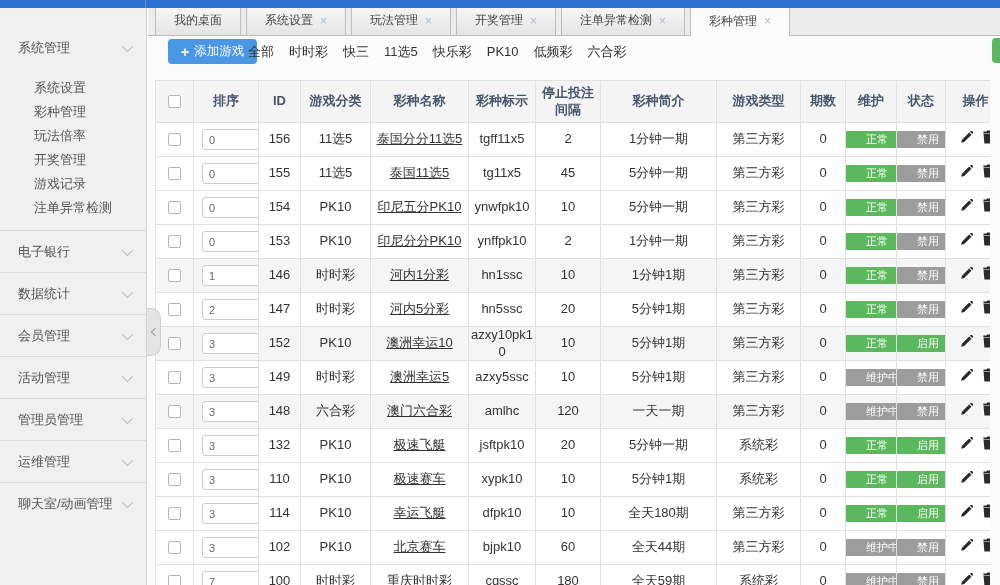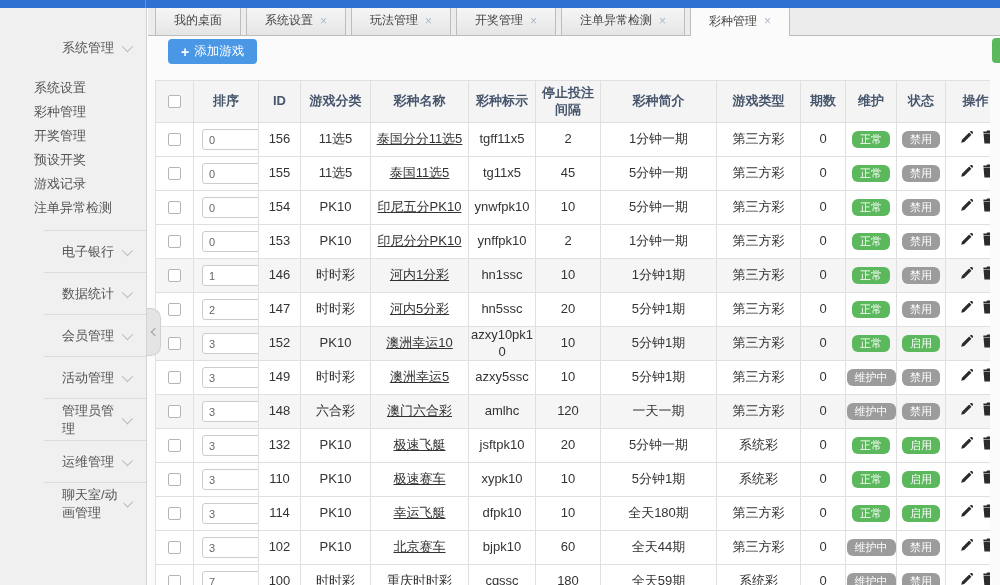--- a/index.html
+++ b/index.html
@@ -7,21 +7,21 @@
     width:1000px;height:585px;overflow:hidden;position:relative;
     font-family:"Liberation Sans","DejaVu Sans",sans-serif;
     background:#fff;-webkit-font-smoothing:antialiased;
   }
   
   .topbar{height:8px;background:#2f71d2;position:relative;}
   .topbar .seam{position:absolute;left:145px;top:0;bottom:0;width:1px;background:rgba(255,255,255,.25);}
   .app{position:relative;height:577px;}
   
   .sidebar{position:absolute;left:0;top:0;width:147px;height:100%;background:#f0f0f0;border-right:1px solid #d2d2d2;padding-top:20px;box-sizing:border-box;}
-  .sgroup{height:42px;display:flex;align-items:center;padding:0 16px 0 18px;font-size:13px;color:#555;cursor:pointer;border-top:1px solid #dcdcdc;box-sizing:border-box;margin-left:44px;}
+  .sgroup{height:42px;display:flex;align-items:center;padding:0 16px 0 18px;font-size:13px;color:#555;cursor:pointer;border-top:1px solid #dcdcdc;box-sizing:border-box;}
   .sgroup.first{border-top:none;height:40px;}
   .chev{margin-left:auto;width:7px;height:7px;border-right:1px solid #b9b9b9;border-bottom:1px solid #b9b9b9;transform:rotate(45deg) translateY(-2px);}
   .ssub{padding:8px 0 10px 0;}
   .sitem{height:24px;line-height:24px;padding-left:34px;font-size:13px;color:#555;cursor:pointer;}
   
   .handle{position:absolute;left:147px;top:300px;width:13px;height:46px;background:#e4e4e4;border:1px solid #d0d0d0;border-left:none;border-radius:0 10px 10px 0;display:flex;align-items:center;justify-content:center;z-index:6;cursor:pointer;}
   .handle .arrow{width:5px;height:5px;border-left:1px solid #9a9a9a;border-bottom:1px solid #9a9a9a;transform:rotate(45deg);margin-left:2px;}
   
   .content{position:absolute;left:148px;top:0;right:0;bottom:0;background:#fbfbfb;overflow:hidden;}
   
@@ -41,21 +41,21 @@
   table{border-collapse:collapse;table-layout:fixed;width:850px;font-size:13px;color:#333;}
   th,td{border:1px solid #e0e0e0;text-align:center;padding:0;overflow:hidden;}
   thead th{background:#f4f4f4;color:#47566c;font-weight:bold;height:41px;font-size:13px;line-height:1.3;}
   tbody td{height:33px;line-height:1.25;}
   tr.shaded td{background:#f5f5f5;}
   .cb{appearance:none;-webkit-appearance:none;width:13px;height:13px;border:1px solid #b5b5b5;border-radius:2px;background:#fff;vertical-align:middle;margin:0;cursor:pointer;}
   .tl{text-align:left;padding-left:8px;}
   .sortin{width:50px;height:19px;border:1px solid #ccc;border-radius:3px;font-size:11px;padding:0 0 0 6px;color:#666;background:#fff;font-family:inherit;}
   .lnk{color:#333;text-decoration:underline;cursor:pointer;}
   .code{word-break:break-all;}
-  .badge{display:inline-block;padding:2px 8px;border-radius:6px;color:#fff;font-size:11px;line-height:1.25;cursor:pointer;white-space:nowrap;font-family:Liberation Serif, serif;}
+  .badge{display:inline-block;padding:2px 20px;border-radius:1px;color:#fff;font-size:11px;line-height:1.25;cursor:pointer;white-space:nowrap;font-family:Liberation Serif, serif;}
   .bg-green{background:#5cb85c;}
   .bg-gray{background:#9c9c9c;}
   .ops{text-align:left;padding-left:14px;white-space:nowrap;}
   .icon{display:inline-block;vertical-align:middle;cursor:pointer;}
   .icon + .icon{margin-left:10px;}
 </style>
 </head>
 <body>
 
 <div class="topbar">
@@ -65,22 +65,22 @@
 <div class="app">
   <aside class="sidebar">
     <div>
         <div class="sgroup first">
           <span>系统管理</span>
           <span class="chev"></span>
         </div>
         <div class="ssub">
           <div class="sitem">系统设置</div>
           <div class="sitem">彩种管理</div>
+          <div class="sitem">玩法倍率</div>
           <div class="sitem">开奖管理</div>
-          <div class="sitem">预设开奖</div>
           <div class="sitem">游戏记录</div>
           <div class="sitem">注单异常检测</div>
         </div>
         <div class="sgroup">
           <span>电子银行</span>
           <span class="chev"></span>
         </div>
         <div class="sgroup">
           <span>数据统计</span>
           <span class="chev"></span>
@@ -137,20 +137,30 @@
           <span>彩种管理</span>
           <span class="tclose">×</span>
         </div>
       </div>
 
     <div class="toolbar">
       <button class="addbtn">
         <span class="plus">+</span>
         <span>添加游戏</span>
       </button>
+      <div class="filters">
+          <span class="filter">全部</span>
+          <span class="filter">时时彩</span>
+          <span class="filter">快三</span>
+          <span class="filter">11选5</span>
+          <span class="filter">快乐彩</span>
+          <span class="filter">PK10</span>
+          <span class="filter">低频彩</span>
+          <span class="filter">六合彩</span>
+        </div>
       <button class="greenbtn"></button>
     </div>
 
     <div class="tablewrap">
       <table>
         <colgroup>
           <col style="width:38px">
             <col style="width:65px">
             <col style="width:42px">
             <col style="width:70px">

